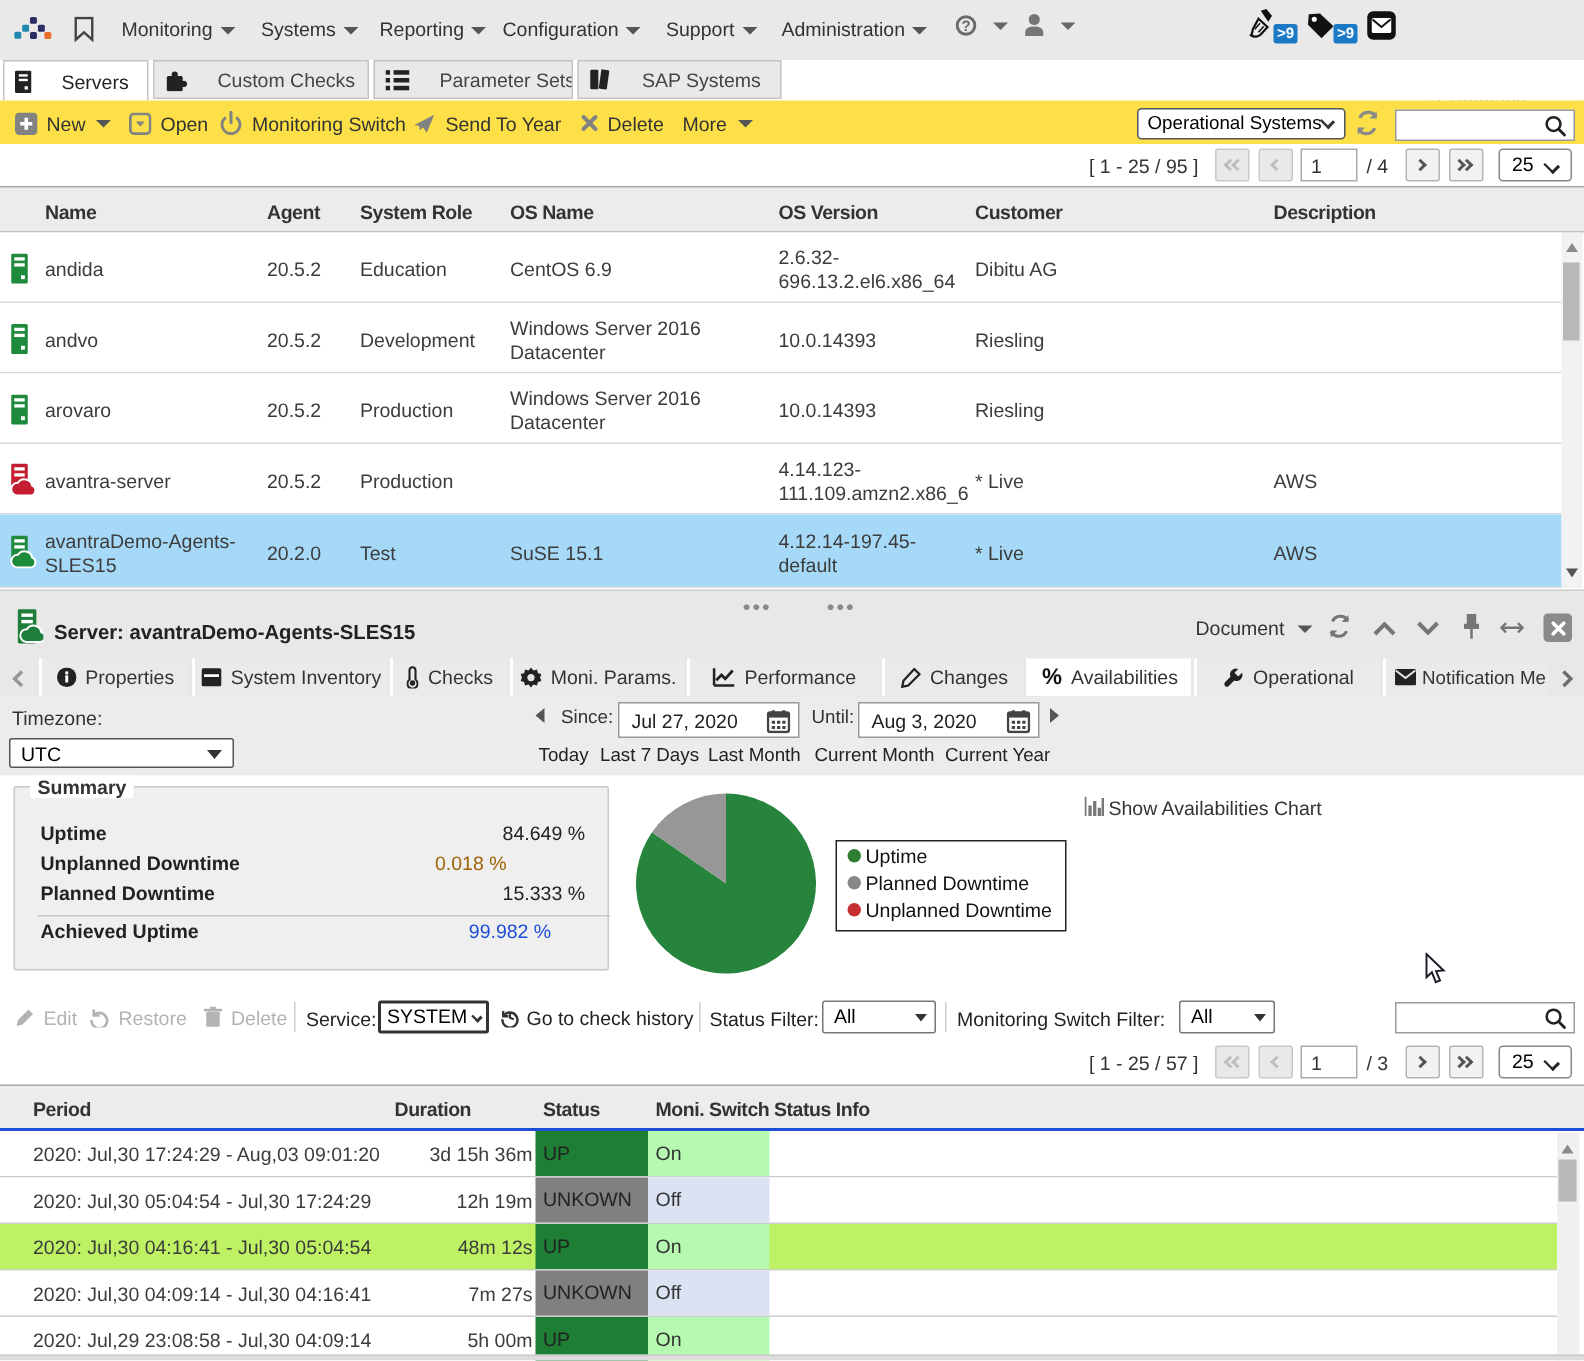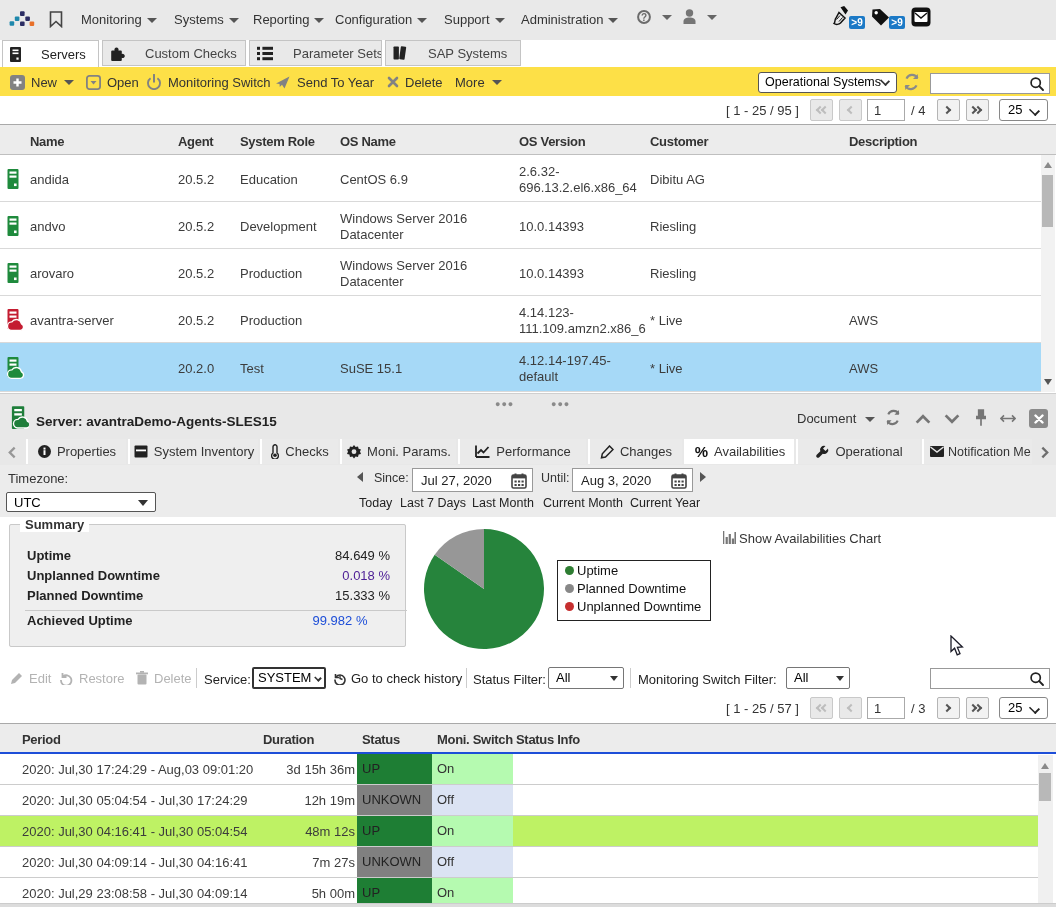--- a/index.html
+++ b/index.html
@@ -281,20 +281,21 @@
       <span class="cell" style="left:650px;top:16.5px">* Live</span>
       <span class="cell" style="left:849px;top:16.5px">AWS</span>
     </div>
     <div class="row" style="top:188px;height:49px;background:#a6d9f7">
       <svg width="22" height="22" viewBox="0 0 22 22" style="position:absolute;left:5px;top:14px">
         <rect x="2.5" y="0" width="11" height="20" rx="1" fill="#1e8a3c"></rect>
         <rect x="4.5" y="2.5" width="7" height="2.2" fill="#fff"></rect>
         <rect x="4.5" y="6.5" width="7" height="2.2" fill="#fff"></rect>
         <path d="M6.5 21.3 a4.2 4.2 0 0 1 0.4 -8.4 a5.3 5.3 0 0 1 9.6 1.9 a3.4 3.4 0 0 1 -1 6.5 Z" fill="#1e8a3c" stroke="#fff" stroke-width="1.3"></path>
       </svg>
+      <span class="cell" style="left:30px;top:9.5px;width:146px">avantraDemo-Agents-<br>SLES15</span>
       <span class="cell" style="left:178px;top:17.5px">20.2.0</span>
       <span class="cell" style="left:240px;top:17.5px">Test</span>
       <span class="cell" style="left:340px;top:17.5px;width:170px">SuSE 15.1</span>
       <span class="cell" style="left:519px;top:9.5px;width:128px">4.12.14-197.45-<br>default</span>
       <span class="cell" style="left:650px;top:17.5px">* Live</span>
       <span class="cell" style="left:849px;top:17.5px">AWS</span>
     </div>
   </div>
 
 <div class="abs" style="left:0;top:393px;width:1056px;height:46px;background:#e8e8e8;border-top:1px solid #cfcfcf">
@@ -451,21 +452,21 @@
     <span class="abs" style="left:543px;top:31px;color:#222;font-size:12.5px">Current Month</span>
     <span class="abs" style="left:630px;top:31px;color:#222;font-size:12.5px">Current Year</span>
 </div>
 
 <div class="abs" id="summary" style="left:0;top:517px;width:1056px;height:146px;background:#fff">
   <fieldset class="abs" style="left:9px;top:0px;width:397px;height:130px;border:1px solid #c9c9c9;background:#efefef;border-radius:2px">
     <legend style="margin-left:10px;padding:0 5px;font-weight:bold;color:#333;background:#fff">Summary</legend>
     <span class="abs" style="left:17px;top:16px;font-weight:bold;color:#222">Uptime</span>
       <span class="abs" style="top:16px;left:280px;width:100px;text-align:right;color:#222">84.649 %</span>
     <span class="abs" style="left:17px;top:36px;font-weight:bold;color:#222">Unplanned Downtime</span>
-      <span class="abs" style="top:36px;left:280px;width:100px;text-align:right;color:#4c1d95">0.018 %</span>
+      <span class="abs" style="top:36px;left:280px;width:100px;text-align:left;color:#a16207">0.018 %</span>
     <span class="abs" style="left:17px;top:56px;font-weight:bold;color:#222">Planned Downtime</span>
       <span class="abs" style="top:56px;left:280px;width:100px;text-align:right;color:#222">15.333 %</span>
     <div class="abs" style="left:15px;top:78px;width:382px;border-top:1px solid #c9c9c9"></div>
     <span class="abs" style="left:17px;top:81px;font-weight:bold;color:#222">Achieved Uptime</span>
       <span class="abs" style="top:81px;left:280px;width:100px;text-align:center;color:#1d4ed8">99.982 %</span>
   </fieldset>
   <svg class="abs" style="left:422px;top:10px" width="124" height="124" viewBox="0 0 124 124">
     <path d="M62 62 L62 2 A60 60 0 1 1 12.7 27.8 Z" fill="#26843c"></path>
     <path d="M62 62 L12.7 27.8 A60 60 0 0 1 62 2 Z" fill="#979797"></path>
   </svg>

